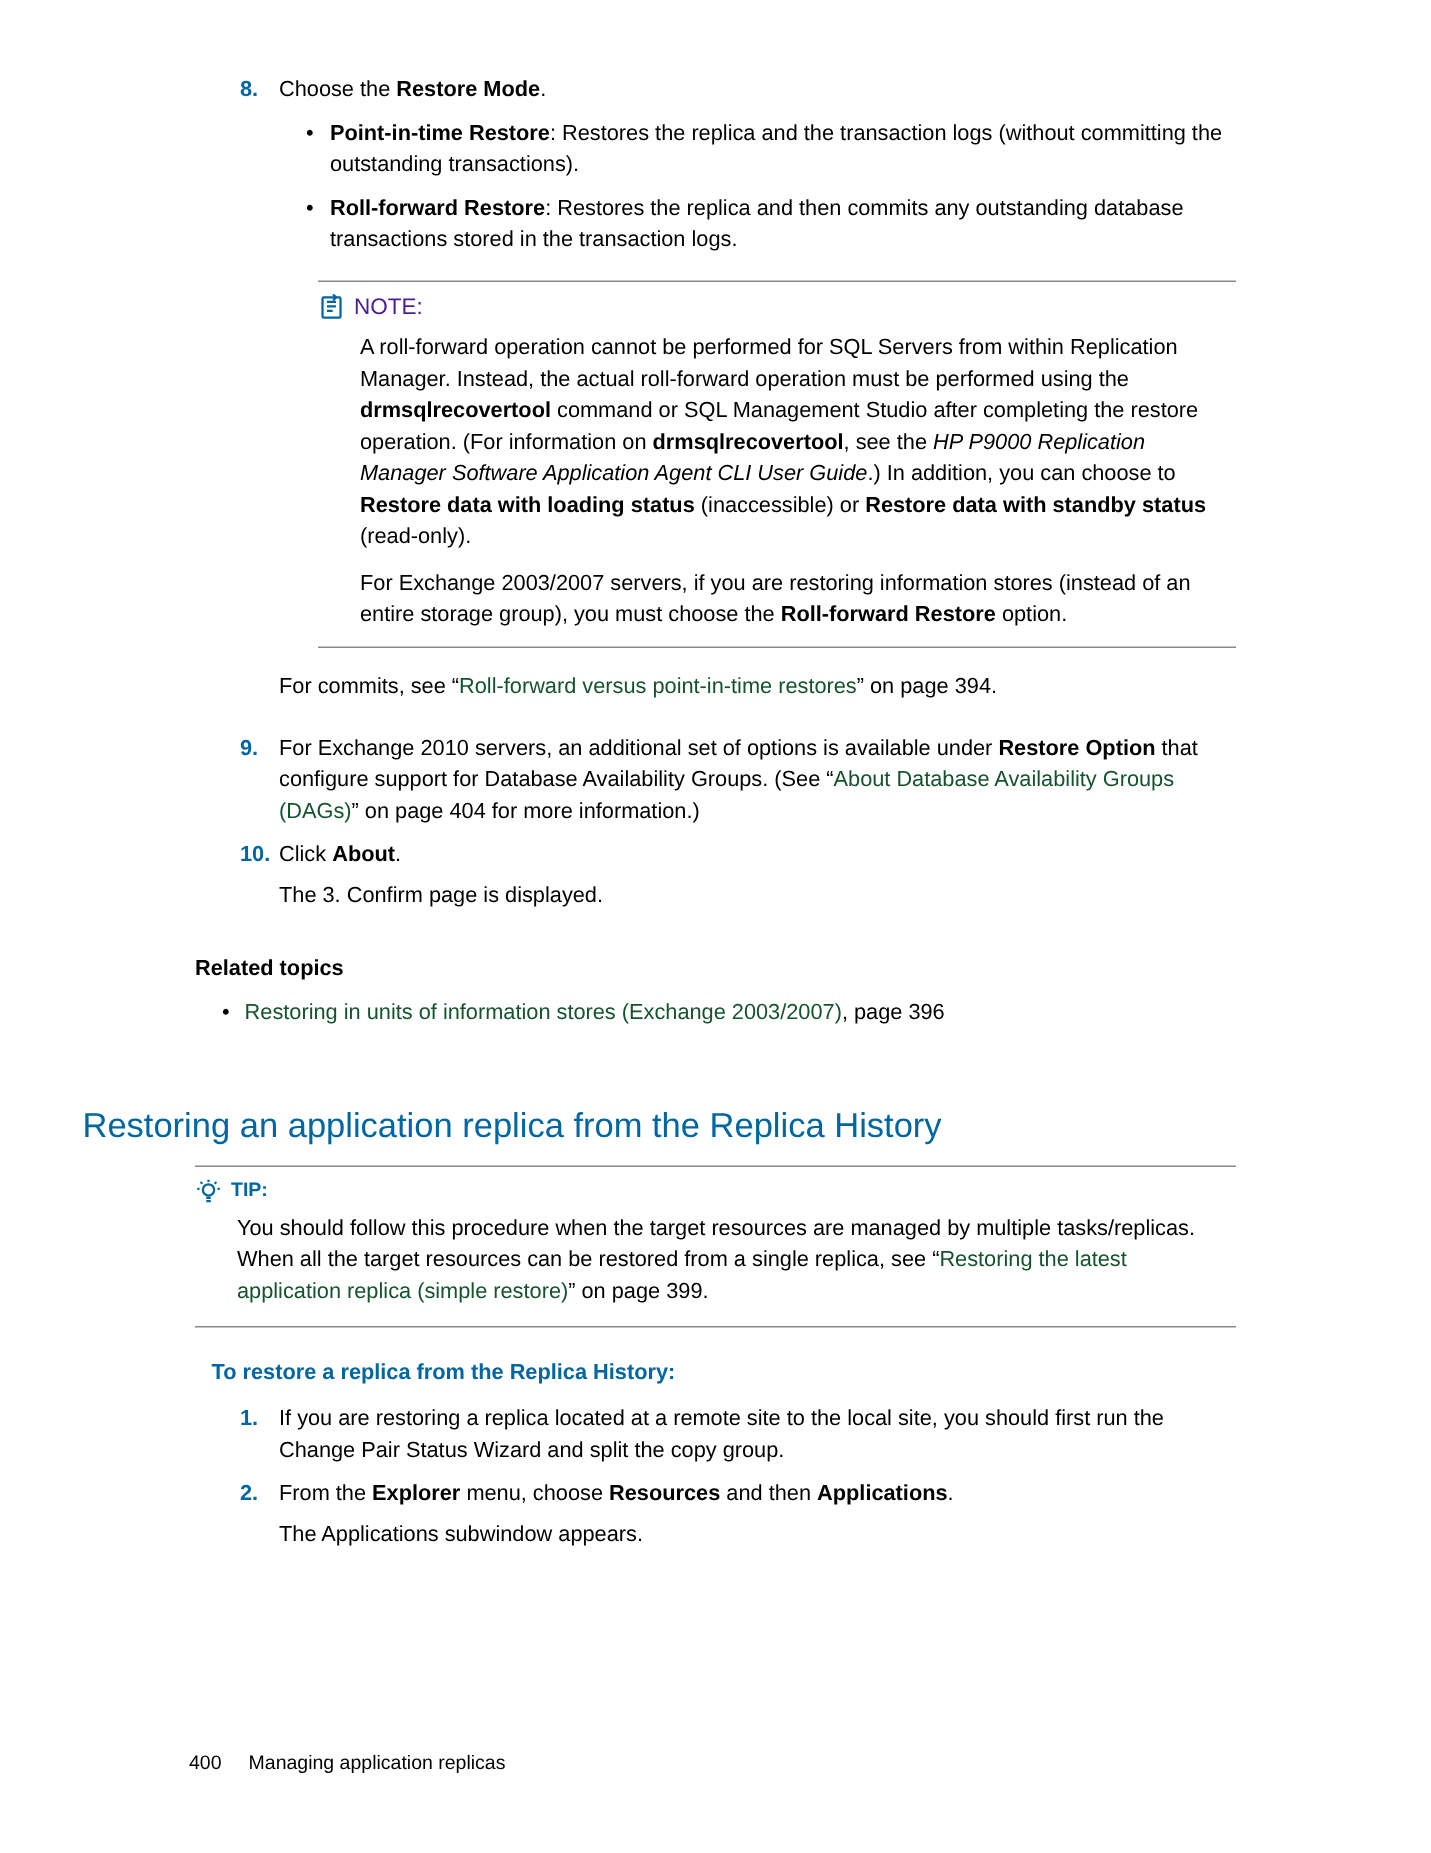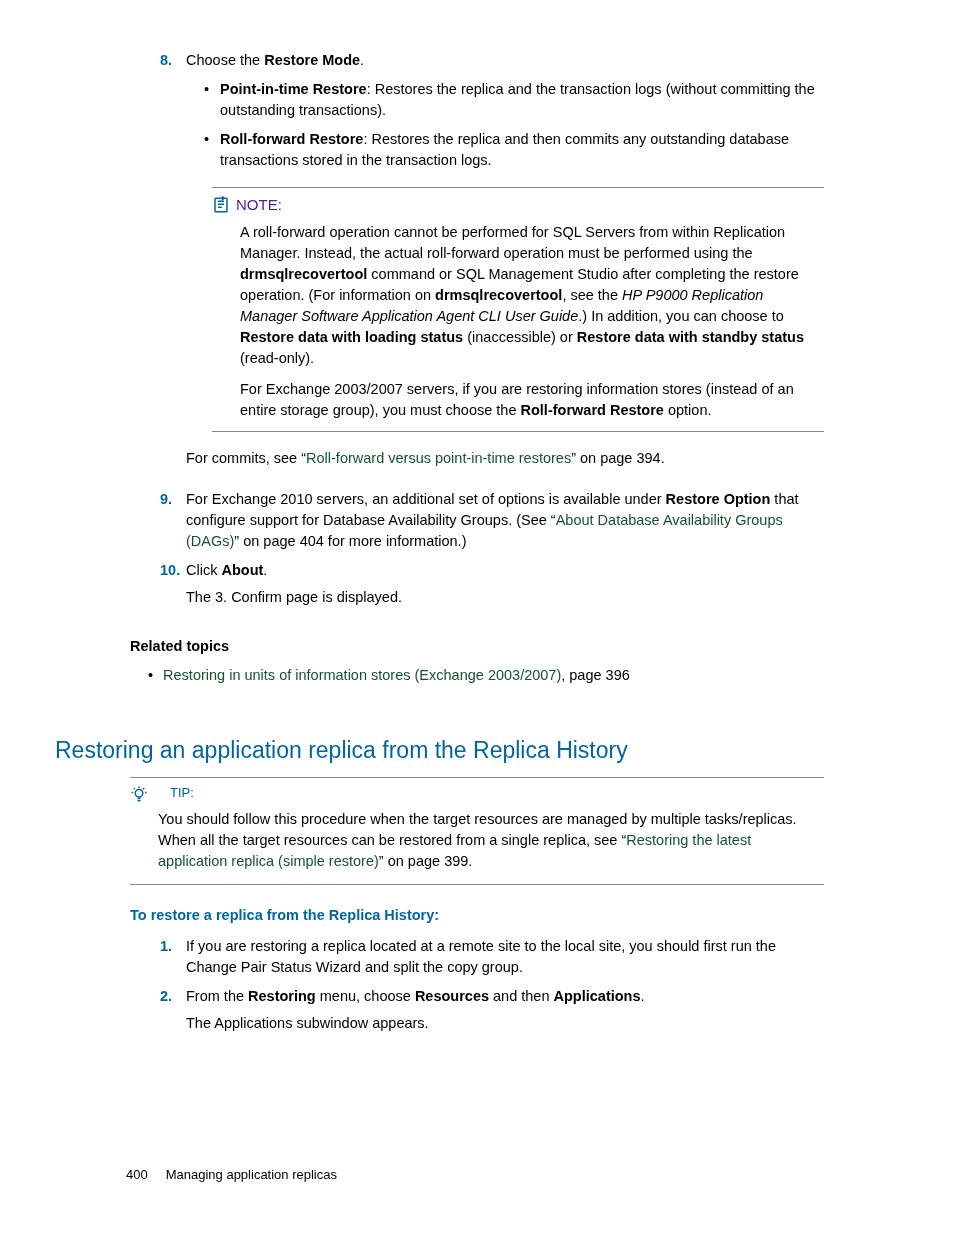--- a/index.html
+++ b/index.html
@@ -20,30 +20,30 @@
   .sub-bullets { padding-left: 18px; margin-top: 8px; }
   .sub-bullet { display: flex; margin-bottom: 8px; }
   .dot { min-width: 16px; flex-shrink: 0; }
   .note-box { margin: 16px 0 16px 26px; }
   .note-rule { border-top: 1px solid #888; margin: 4px 0; }
   .note-head { display: flex; align-items: center; gap: 6px; margin: 6px 0; color: #4c1d95; font-size: 15px; }
   .note-head svg { flex-shrink: 0; }
   .note-body { padding-left: 28px; }
   .note-body p { margin: 0 0 10px 0; }
   .tip-box { margin: 10px 0 20px 0; }
-  .tip-head { display: flex; align-items: center; gap: 22px; margin: 6px 0; color: #0066a1; font-size: 13px; }
+  .tip-head { display: flex; align-items: center; gap: 6px; margin: 6px 0; color: #0066a1; font-size: 13px; font-weight: bold; }
   .tip-body { padding-left: 28px; }
   .link { color: #14532d; }
   .bold { font-weight: bold; }
   .italic { font-style: italic; }
   .related-head { font-weight: bold; margin: 16px 0 8px 0; }
   .related-list { padding-left: 18px; }
   .related-item { display: flex; gap: 10px; }
   h2.section { font-family: Arial, sans-serif; font-weight: normal; color: #0066a1; font-size: 23px; margin: 48px 0 4px -75px; }
-  .proc-head { color: #0066a1; font-weight: bold; margin: 16px 0 10px 0; }
+  .proc-head { color: #0066a1; font-weight: bold; margin: 16px 0 10px 11px; }
   .footer { margin-top: 120px; font-size: 13px; display:flex; gap:18px; margin-left:-4px;}
   p.after { margin: 6px 0 12px 0; }
 </style>
 </head>
 <body>
 
 <div class="ol-main">
 
   <div class="ol-item">
     <div class="ol-num">8.</div>
@@ -135,21 +135,21 @@
 <div class="proc-head">To restore a replica from the Replica History:</div>
 
 <div class="ol-main">
   <div class="ol-item">
     <div class="ol-num">1.</div>
     <div class="ol-body">If you are restoring a replica located at a remote site to the local site, you should first run the Change Pair Status Wizard and split the copy group.</div>
   </div>
   <div class="ol-item">
     <div class="ol-num">2.</div>
     <div class="ol-body">
-      <span>From the </span><span class="bold">Restoring</span><span> menu, choose </span><span class="bold">Resources</span><span> and then </span><span class="bold">Applications</span><span>.</span>
+      <span>From the </span><span class="bold">Explorer</span><span> menu, choose </span><span class="bold">Resources</span><span> and then </span><span class="bold">Applications</span><span>.</span>
       <p class="after">The Applications subwindow appears.</p>
     </div>
   </div>
 </div>
 
 <div class="footer">
   <span>400</span>
   <span>Managing application replicas</span>
 </div>
 

